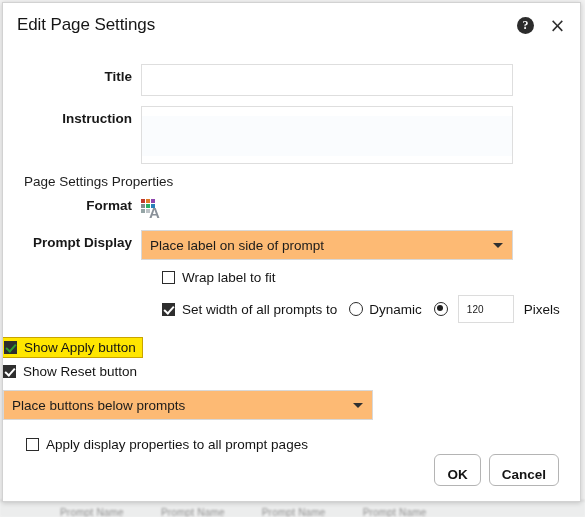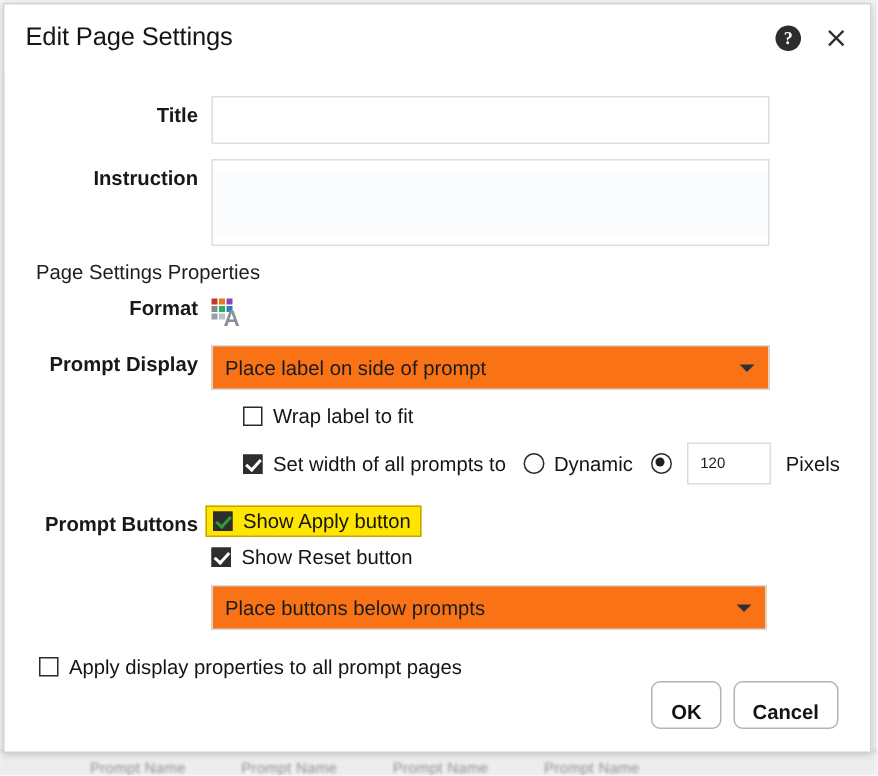--- a/index.html
+++ b/index.html
@@ -177,21 +177,21 @@
     font-weight: bold;
     color: #8a9199;
     line-height: 15px;
     font-family: "Liberation Sans", sans-serif;
   }
 
   .select {
     width: 372px;
     height: 30px;
     border: 1px solid #d8d8d8;
-    background: #f97316;
+    background: #fdba74;
     box-sizing: border-box;
     display: flex;
     align-items: center;
     padding: 0 8px;
     font-size: 13.5px;
     color: #1b1b1b;
     position: relative;
     cursor: pointer;
   }
   .select .caret {
@@ -400,21 +400,20 @@
       <span class="cb checked"></span>
       <span class="cb-label">Set width of all prompts to</span>
       <span class="radio" style="margin-left:12px;"></span>
       <span class="radio-label">Dynamic</span>
       <span class="radio selected" style="margin-left:12px;"></span>
       <input class="num-input" style="margin-left: 10px;" type="text" value="120">
       <span class="unit-label">Pixels</span>
     </div>
 
     <div class="form-row" style="margin-top:14px;margin-bottom:0;">
-      <div class="lbl top-pad">Prompt Buttons</div>
       <div>
         <div class="highlight">
           <span class="cb checked green"></span>
           <span class="cb-label">Show Apply button</span>
         </div>
         <div style="display:flex;align-items:center;margin-top:6px;">
           <span class="cb checked"></span>
           <span class="cb-label">Show Reset button</span>
         </div>
         <div class="select" style="margin-top:11px;width:370px;">

